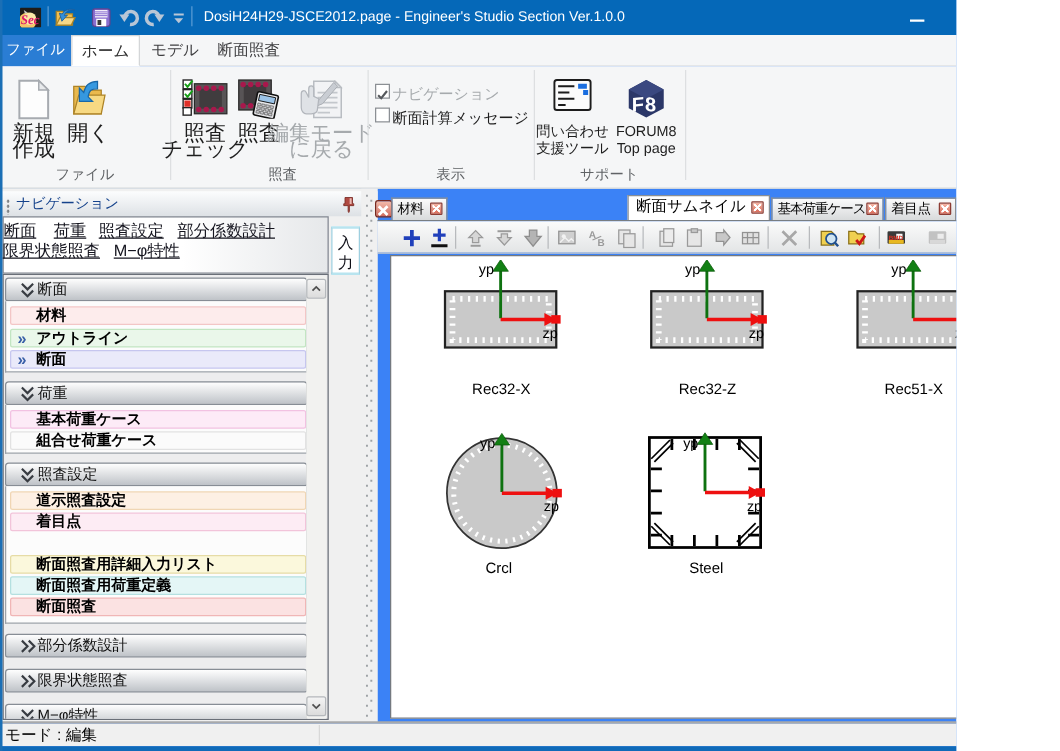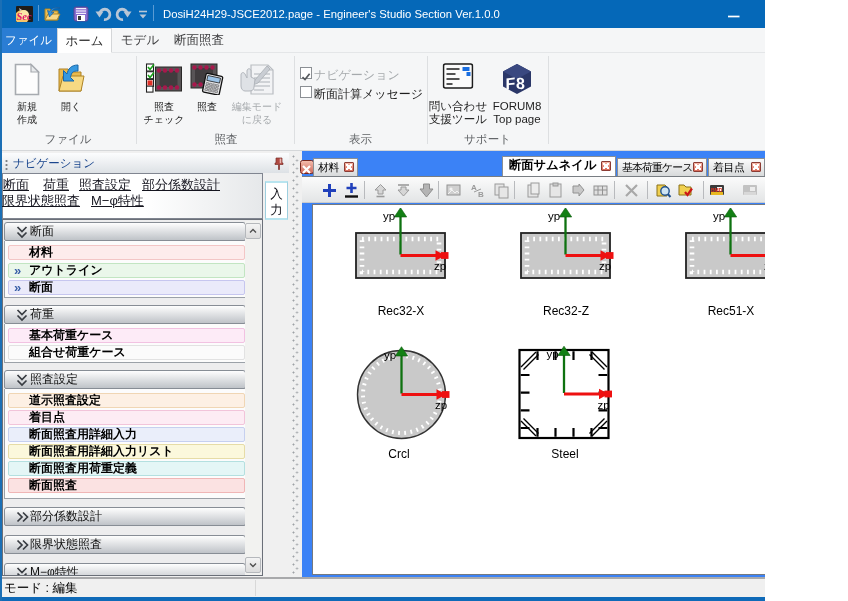--- a/index.html
+++ b/index.html
@@ -15,21 +15,21 @@
 #tabrow .bline { position:absolute; left:0; top:24px; width:848px; height:1px; background:#e4e6e8; }
 .rtab { position:absolute; top:0; height:25px; font-size:12.5px; color:#3e3e40; text-align:center; line-height:24px; }
 #tab-file { left:0; width:57px; background:#2a7dd4; color:#fff; font-size:11.5px; }
 #tab-home { left:57px; width:55px; background:#fff; border:1px solid #d4d6d8; border-bottom:1px solid #fff; color:#2b2b2b; z-index:2; }
 #tab-model { left:112px; width:56px; }
 #tab-report { left:168px; width:62px; }
 
 #ribbon { position:absolute; left:0; top:53px; width:848px; height:98px; background:#f5f6f7; border-bottom:1px solid #d5d7d9; }
 .rsep { position:absolute; top:3px; height:88px; width:1px; background:#dddfe1; }
 .rlabel { position:absolute; top:79px; font-size:11.5px; color:#606366; text-align:center; white-space:nowrap; }
-.rbig { position:absolute; text-align:center; font-size:10px; color:#1e1e1e; }
+.rbig { position:absolute; text-align:center; font-size:17px; color:#1e1e1e; }
 .rbig .cap { position:absolute; top:40px; left:50%; transform:translateX(-50%); line-height:13px; white-space:nowrap; }
 .rbig svg { position:absolute; top:3px; left:50%; transform:translateX(-50%); }
 .gray2 { color:#a6aaad; }
 .chk { position:absolute; width:12px; height:12px; background:#fff; border:1px solid #8b8f94; }
 .chklbl { position:absolute; font-size:12px; white-space:nowrap; }
 
 #nav { position:absolute; left:0; top:151px; width:302px; height:427px; background:#f0f0f0; }
 #navhdr { position:absolute; left:0; top:2px; width:302px; height:20px; background:linear-gradient(#fcfdfe,#dde1e5); color:#15428b; font-size:11.5px; line-height:20px; padding-left:13px; }
 #navgrip { position:absolute; left:5px; top:6px; width:3px; height:13px;
   background-image:radial-gradient(circle,#7d8185 1px,transparent 1.2px); background-size:3px 4px; }
@@ -47,21 +47,21 @@
 
 #splitter { position:absolute; left:289px; top:151px; width:13px; height:427px; background:#f0f0f0; }
 #splitter .dots { position:absolute; left:3px; top:4px; width:7px; height:420px;
   background-image:radial-gradient(circle at 1.5px 1.5px,#9ea2a6 0.9px,transparent 1.1px),radial-gradient(circle at 1.5px 1.5px,#9ea2a6 0.9px,transparent 1.1px);
   background-size:7px 8px, 7px 8px; background-position:0 0, 3.5px 4px; }
 
 #right { position:absolute; left:302px; top:151px; width:546px; height:427px; }
 #dtabbar { position:absolute; left:0; top:0; width:546px; height:26px; }
 #dtabbar .bline { position:absolute; left:0; top:25px; width:546px; height:1px; background:#787d82; }
 .dtab { position:absolute; top:7px; height:18px; background:linear-gradient(#fbfbfb,#d8dadb); border:1px solid #8a8f94; border-bottom:none; font-size:10.8px; line-height:16px; color:#000; padding-left:4px; letter-spacing:-0.3px; }
-.dtab.sel { top:5px; height:20px; background:#fff; font-weight:bold; z-index:2; font-size:12.3px; letter-spacing:0; }
+.dtab.sel { top:5px; height:20px; background:#fff; font-weight:normal; z-index:2; font-size:12.3px; letter-spacing:0; }
 .tx { position:absolute; top:3px; width:10px; height:10px; background:linear-gradient(#f5b8a8,#d86a58); border:1px solid #8c3c34; border-radius:1px; }
 .tx:before { content:""; position:absolute; left:1px; top:1px; width:6px; height:6px;
   background:linear-gradient(45deg,transparent 40%,#fff 40%,#fff 60%,transparent 60%),linear-gradient(-45deg,transparent 40%,#fff 40%,#fff 60%,transparent 60%); }
 #dtoolbar { position:absolute; left:0; top:26px; width:546px; height:26px; background:linear-gradient(#fbfbfb,#e3e5e6); border-bottom:1px solid #c9cbcd; }
 .ti { position:absolute; top:5px; width:17px; height:17px; }
 .tsep2 { position:absolute; top:4px; width:1px; height:18px; background:#b8babd; }
 #dcontent { position:absolute; left:10px; top:53px; width:531px; height:371px; background:#fff; border:1px solid #747980; }
 .thlabel { position:absolute; font-size:12px; color:#000; text-align:center; white-space:nowrap; }
 
 #statusline { position:absolute; left:0; top:577px; width:848px; height:2px; background:#a8a9ab; }
@@ -279,21 +279,20 @@
     <div class="accbody" style="top:104px;height:39px">
       <div class="item" style="top:4px;background:#fdebf7;border-color:#f2c2e2">基本荷重ケース</div>
       <div class="item" style="top:21px;background:#fbfbfb;border-color:#e2e2e2">組合せ荷重ケース</div>
     </div>
     <div class="acchdr" style="top:150px"><svg class="chev2" width="14" height="15">
             <path d="M2.5 2 L7 6.5 L11.5 2 M2.5 7.5 L7 12 L11.5 7.5" fill="none" stroke="#383c42" stroke-width="1.7"></path>
           </svg>照査設定</div>
     <div class="accbody" style="top:169px;height:110px">
       <div class="item" style="top:4px;background:#fdf0e4;border-color:#f0d6b4">道示照査設定</div>
       <div class="item" style="top:21px;background:#fdecf4;border-color:#f2c4da">着目点</div>
-      <div class="item" style="top:38px;background:#eaeefa;border-color:#c6d0ef">断面照査用詳細入力</div>
       <div class="item" style="top:55px;background:#fbf8dc;border-color:#e6dca6">断面照査用詳細入力リスト</div>
       <div class="item" style="top:72px;background:#e4f6f6;border-color:#b4e0e0">断面照査用荷重定義</div>
       <div class="item" style="top:89px;background:#fbe2e2;border-color:#f0b6b6">断面照査</div>
     </div>
     <div class="acchdr" style="top:287px"><svg class="chev2" width="14" height="15">
             <path d="M2.5 2.5 L7 7 L2.5 11.5 M8 2.5 L12.5 7 L8 11.5" fill="none" stroke="#383c42" stroke-width="1.7"></path>
           </svg>部分係数設計</div>
     <div class="acchdr" style="top:315px"><svg class="chev2" width="14" height="15">
             <path d="M2.5 2.5 L7 7 L2.5 11.5 M8 2.5 L12.5 7 L8 11.5" fill="none" stroke="#383c42" stroke-width="1.7"></path>
           </svg>限界状態照査</div>

